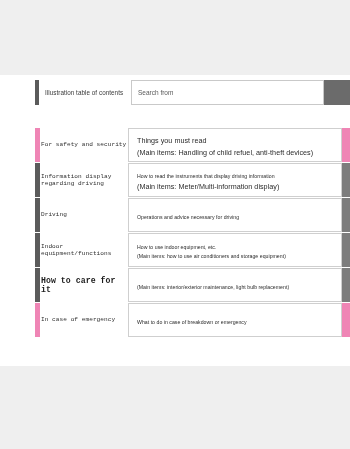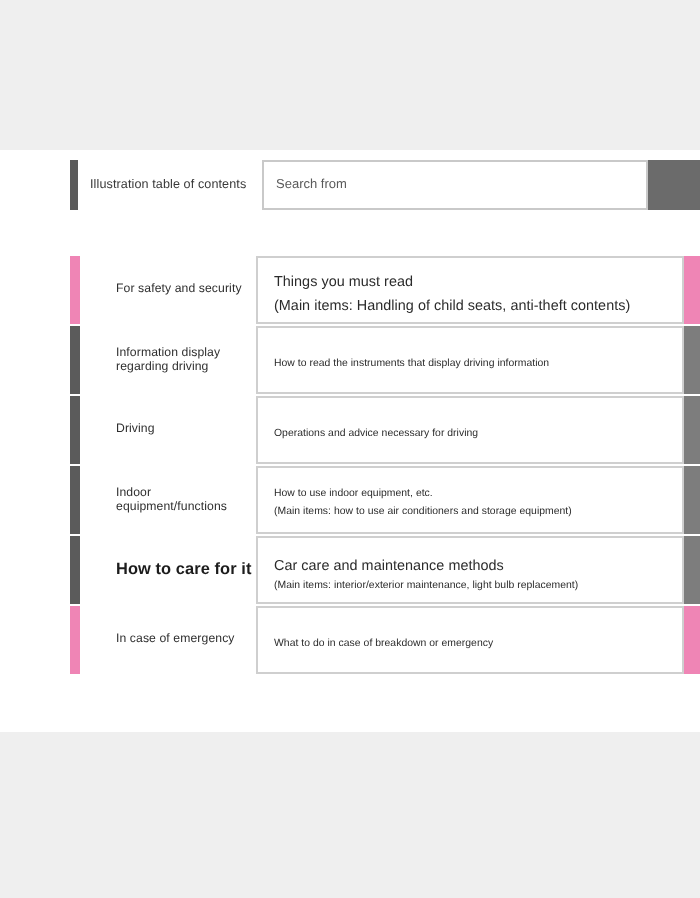--- a/index.html
+++ b/index.html
@@ -85,25 +85,26 @@
     flex: 0 0 5px;
     background: #5b5b5b;
   }
   .row-accent.pink {
     background: #ef85b5;
   }
   .row-label {
     flex: 0 0 88px;
     display: flex;
     align-items: center;
-    padding-left: 18px;
+    padding-left: 1px;
     box-sizing: border-box;
     font-size: 6.1px;
     color: #2e2e2e;
     letter-spacing: 0.05px;
+    font-family: Liberation Mono, monospace;
   }
   .row-label.emphasis {
     font-size: 8.2px;
     font-weight: bold;
     color: #1c1c1c;
   }
   .row-desc {
     flex: 1 1 auto;
     border: 1px solid #cfcfcf;
     background: #ffffff;
@@ -159,29 +160,30 @@
   </div>
   <div class="search-button"></div>
 </div>
 
 <div class="toc-table">
     <div class="toc-row">
       <div class="row-accent pink"></div>
       <div class="row-label">For safety and security</div>
       <div class="row-desc">
         <div class="desc-title big">Things you must read</div>
-        <div class="desc-sub big">(Main items: Handling of child seats, anti-theft contents)</div>
+        <div class="desc-sub big">(Main items: Handling of child refuel, anti-theft devices)</div>
       </div>
       <div class="row-number pink">1</div>
     </div>
     <div class="toc-row">
       <div class="row-accent"></div>
       <div class="row-label">Information display regarding driving</div>
       <div class="row-desc">
         <div class="desc-title">How to read the instruments that display driving information</div>
+        <div class="desc-sub big">(Main items: Meter/Multi-information display)</div>
       </div>
       <div class="row-number">2</div>
     </div>
     <div class="toc-row">
       <div class="row-accent"></div>
       <div class="row-label">Driving</div>
       <div class="row-desc">
         <div class="desc-title">Operations and advice necessary for driving</div>
       </div>
       <div class="row-number">4</div>
@@ -192,21 +194,20 @@
       <div class="row-desc">
         <div class="desc-title">How to use indoor equipment, etc.</div>
         <div class="desc-sub">(Main items: how to use air conditioners and storage equipment)</div>
       </div>
       <div class="row-number">5</div>
     </div>
     <div class="toc-row">
       <div class="row-accent"></div>
       <div class="row-label emphasis">How to care for it</div>
       <div class="row-desc">
-        <div class="desc-title big">Car care and maintenance methods</div>
         <div class="desc-sub">(Main items: interior/exterior maintenance, light bulb replacement)</div>
       </div>
       <div class="row-number">6</div>
     </div>
     <div class="toc-row">
       <div class="row-accent pink"></div>
       <div class="row-label">In case of emergency</div>
       <div class="row-desc">
         <div class="desc-title">What to do in case of breakdown or emergency</div>
       </div>

